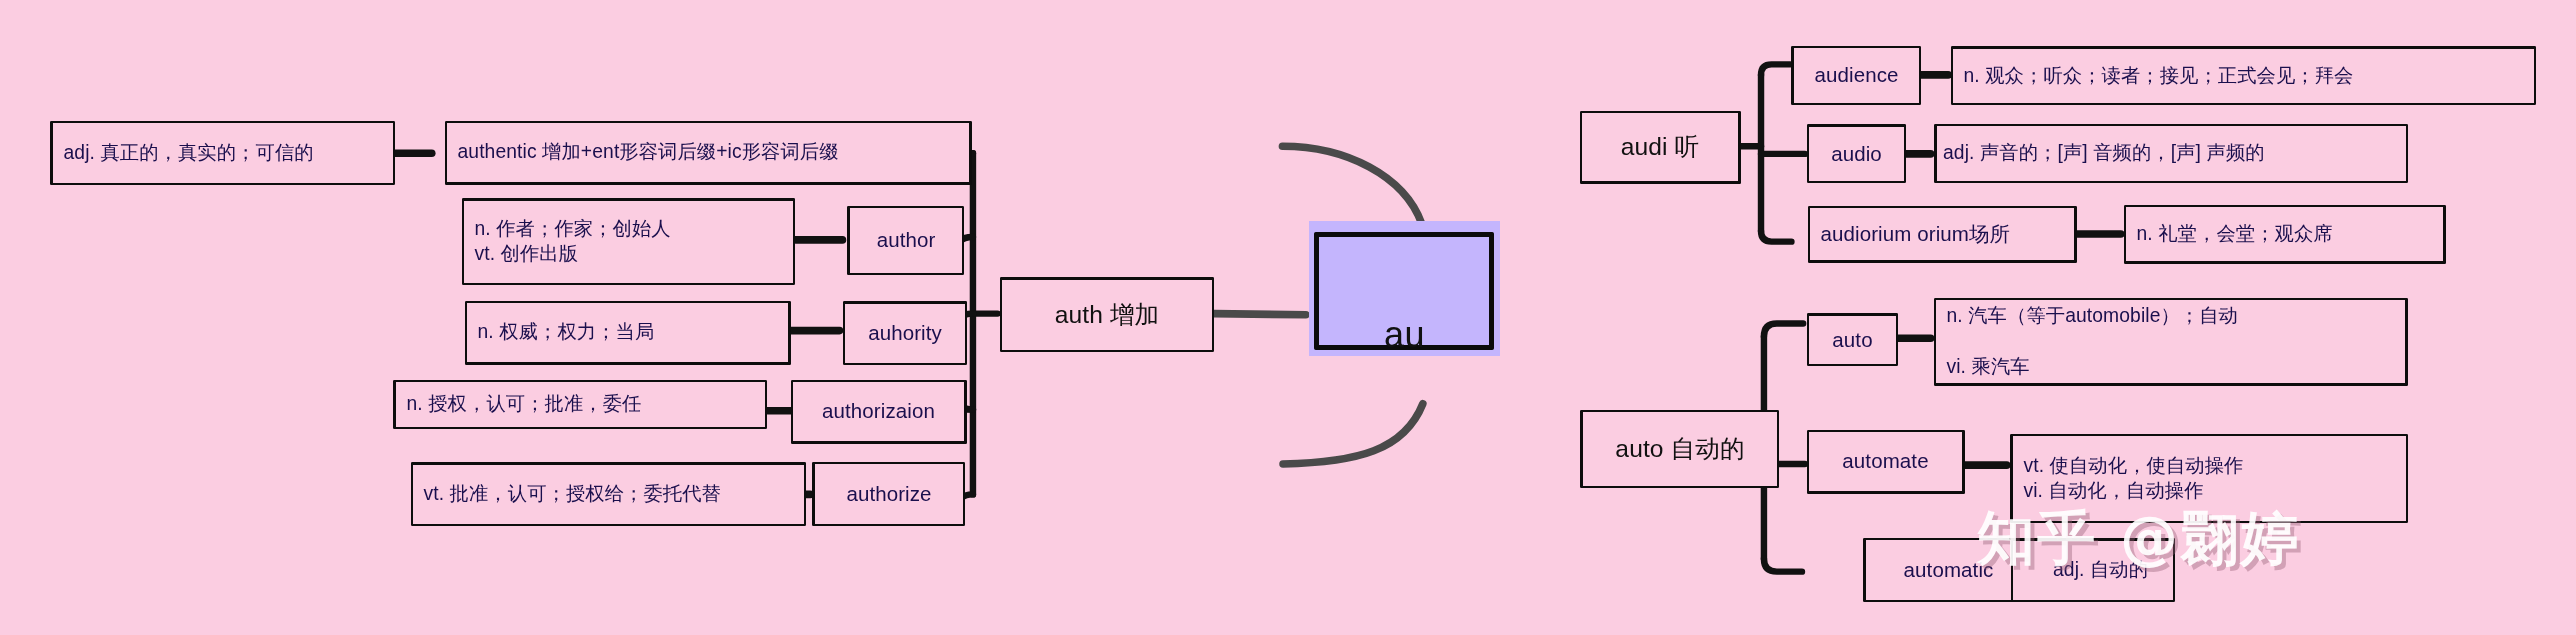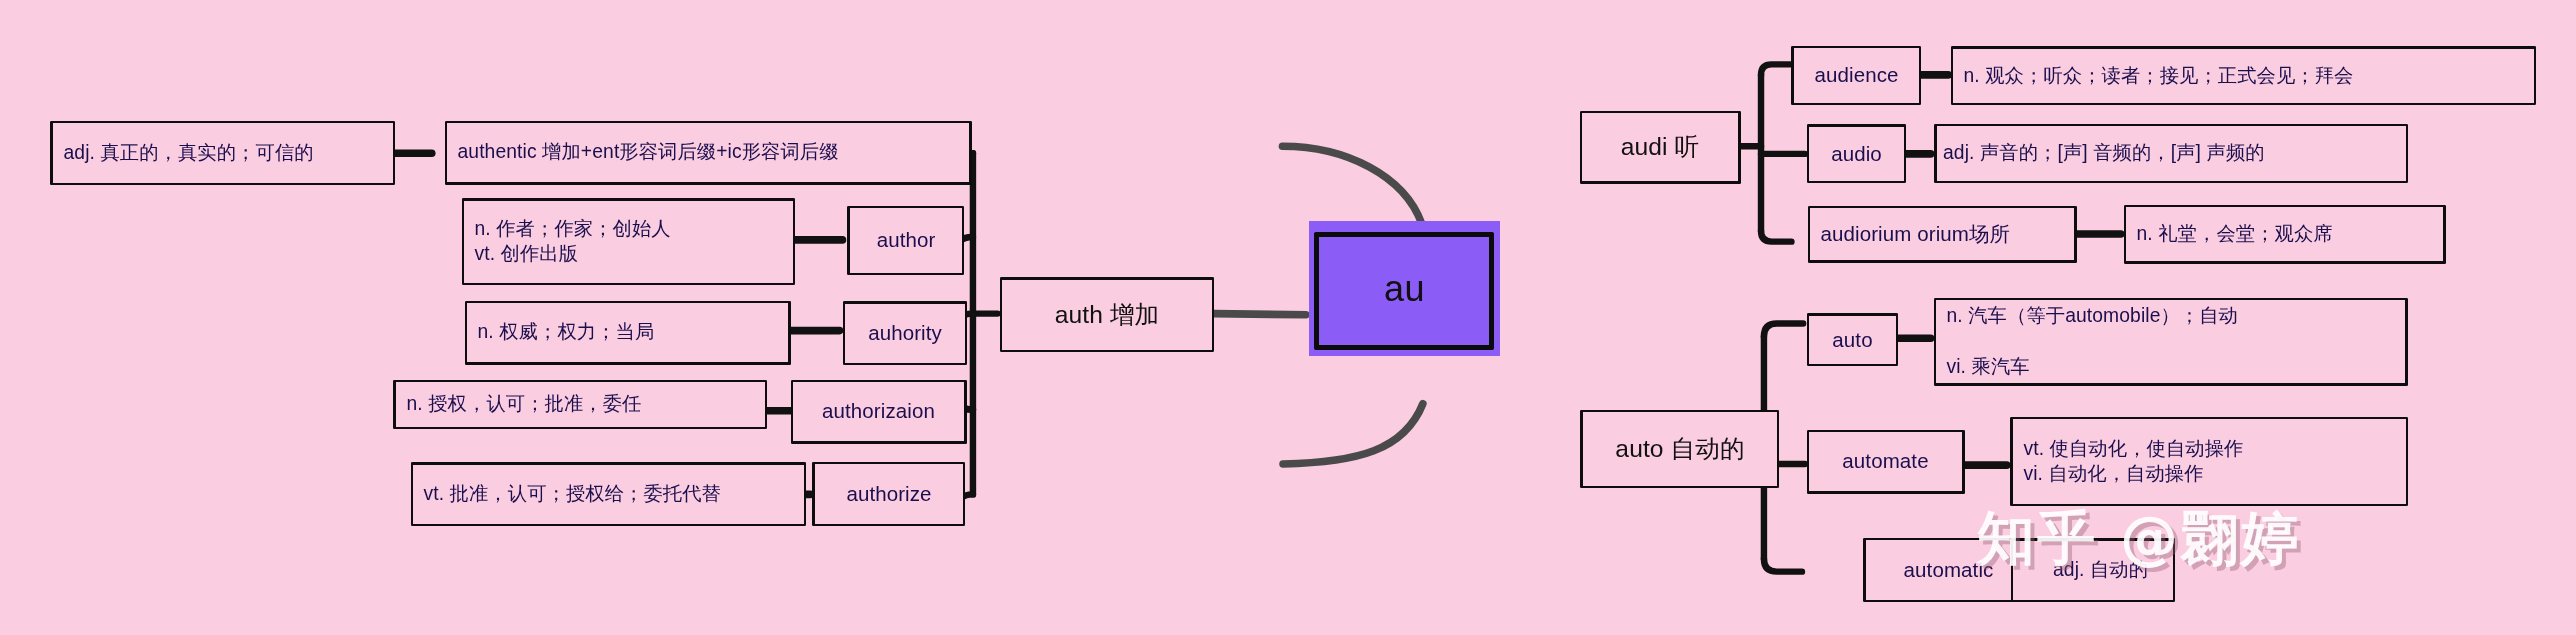--- a/index.html
+++ b/index.html
@@ -57,23 +57,23 @@
   .def   { font-size: 19.3px; }
   .word  { font-size: 20.5px; justify-content: center; }
   .stem  { font-size: 24.6px; color: #111111; justify-content: center; }
 
   .two-line { flex-direction: column; justify-content: center; align-items: flex-start; }
 
   
   .root {
     position: absolute;
     z-index: 4;
-    background: #8b5cf6;
+    background: #c4b5fd;
     display: flex;
-    align-items: center;
+    align-items: flex-end;
     justify-content: center;
   }
   .root .plate {
     position: absolute;
     left: 4.7px; top: 10.5px; right: 5.9px; bottom: 5.9px;
     border: 5.3px solid #0b0b0b;
     border-radius: 1.8px;
   }
   .root .rootlabel {
     position: relative;
@@ -234,21 +234,21 @@
     <span class="line">automate</span>
   </div>
   <div class="node word n-c" style="left:1863px; top:538px; width:170px; height:64px;">
     <span class="line">automatic</span>
   </div>
 
   <div class="node def two-line n-b" style="left:1934px; top:298px; width:474px; height:88px;gap:26px;">
     <span class="line">n. 汽车（等于automobile）；自动</span>
     <span class="line">vi. 乘汽车</span>
   </div>
-  <div class="node def two-line n-c" style="left:2010px; top:417px; width:398px; height:89px;">
+  <div class="node def two-line n-c" style="left:2010px; top:434px; width:398px; height:89px;">
     <span class="line">vt. 使自动化，使自动操作</span>
     <span class="line">vi. 自动化，自动操作</span>
   </div>
   <div class="node def n-a" style="left:2011px; top:538px; width:164px; height:64px;padding-left:40px;">
     <span class="line">adj. 自动的</span>
   </div>
 
   <div id="watermark">知乎 @翾婷</div>
 
 </div>

